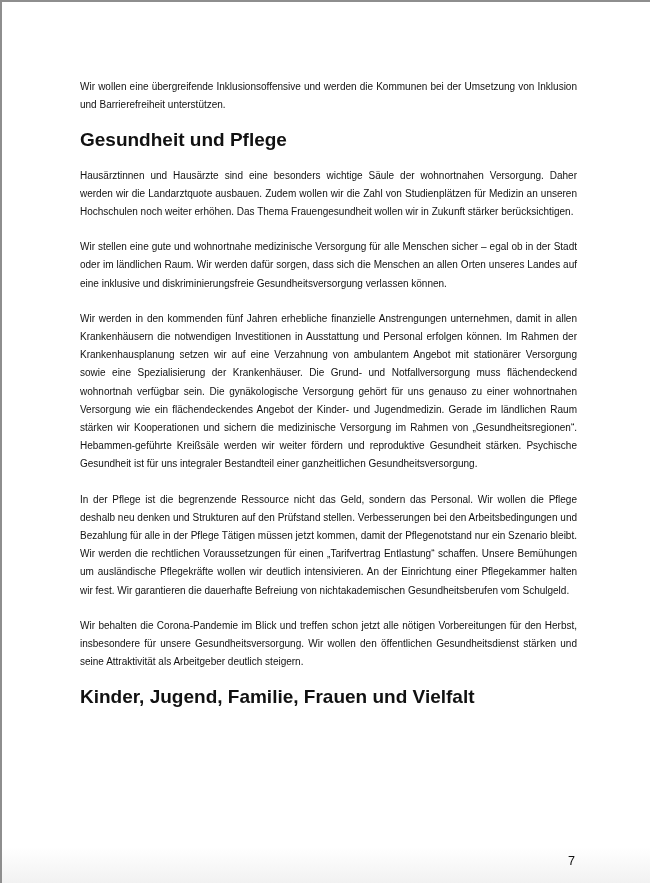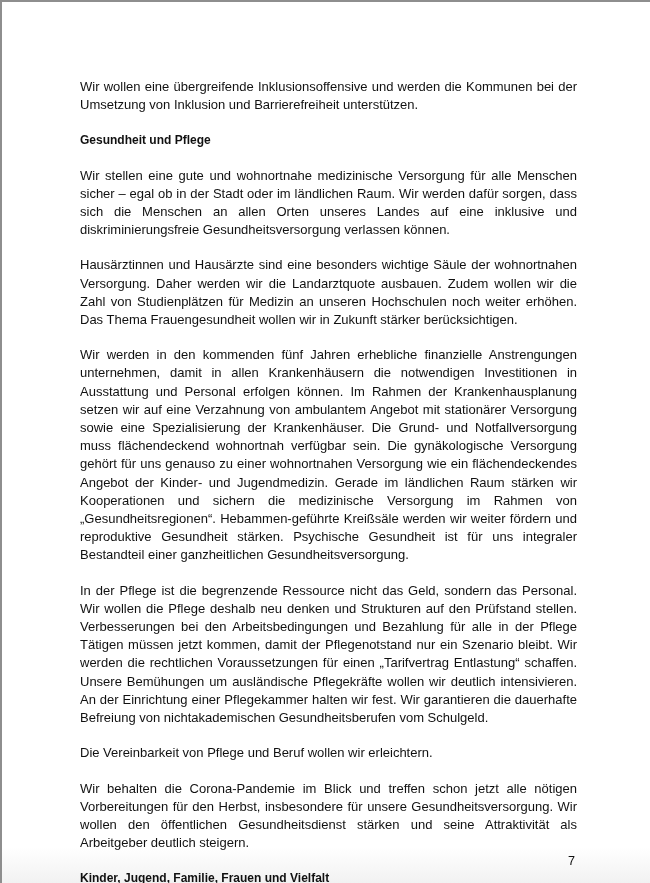--- a/index.html
+++ b/index.html
@@ -17,48 +17,47 @@
       border-left: 2px solid #8e8e8e;
       background: linear-gradient(to bottom, #ffffff 0px, #ffffff 845px, #f1f1f1 883px);
     }
     .content {
       position: absolute;
       left: 78px; top: 76px;
       width: 497px;
     }
     p {
       margin: 0 0 17px 0;
-      font-size: 13px;
+      font-size: 10px;
       line-height: 18.2px;
       text-align: justify;
       hyphens: none;
     }
     h2 {
       margin: 0 0 17px 0;
-      font-size: 12px;
+      font-size: 19px;
       line-height: 18.2px;
       font-weight: bold;
     }
     .page-number {
       position: absolute;
       left: 566px; top: 851px;
       font-size: 12.6px;
       line-height: 16px;
     }
   </style>
 </head>
 <body>
 
 <div class="page">
   <div class="content">
     <p>Wir wollen eine übergreifende Inklusionsoffensive und werden die Kommunen bei der Umsetzung von Inklusion und Barrierefreiheit unterstützen.</p>
     <h2>Gesundheit und Pflege</h2>
+    <p>Hausärztinnen und Hausärzte sind eine besonders wichtige Säule der wohnortnahen Versorgung. Daher werden wir die Landarztquote ausbauen. Zudem wollen wir die Zahl von Studienplätzen für Medizin an unseren Hochschulen noch weiter erhöhen. Das Thema Frauengesundheit wollen wir in Zukunft stärker berücksichtigen.</p>
     <p>Wir stellen eine gute und wohnortnahe medizinische Versorgung für alle Menschen sicher – egal ob in der Stadt oder im ländlichen Raum. Wir werden dafür sorgen, dass sich die Menschen an allen Orten unseres Landes auf eine inklusive und diskriminierungsfreie Gesundheitsversorgung verlassen können.</p>
-    <p>Hausärztinnen und Hausärzte sind eine besonders wichtige Säule der wohnortnahen Versorgung. Daher werden wir die Landarztquote ausbauen. Zudem wollen wir die Zahl von Studienplätzen für Medizin an unseren Hochschulen noch weiter erhöhen. Das Thema Frauengesundheit wollen wir in Zukunft stärker berücksichtigen.</p>
     <p>Wir werden in den kommenden fünf Jahren erhebliche finanzielle Anstrengungen unternehmen, damit in allen Krankenhäusern die notwendigen Investitionen in Ausstattung und Personal erfolgen können. Im Rahmen der Krankenhausplanung setzen wir auf eine Verzahnung von ambulantem Angebot mit stationärer Versorgung sowie eine Spezialisierung der Krankenhäuser. Die Grund- und Notfallversorgung muss flächendeckend wohnortnah verfügbar sein. Die gynäkologische Versorgung gehört für uns genauso zu einer wohnortnahen Versorgung wie ein flächendeckendes Angebot der Kinder- und Jugendmedizin. Gerade im ländlichen Raum stärken wir Kooperationen und sichern die medizinische Versorgung im Rahmen von „Gesundheitsregionen“. Hebammen-geführte Kreißsäle werden wir weiter fördern und reproduktive Gesundheit stärken. Psychische Gesundheit ist für uns integraler Bestandteil einer ganzheitlichen Gesundheitsversorgung.</p>
     <p>In der Pflege ist die begrenzende Ressource nicht das Geld, sondern das Personal. Wir wollen die Pflege deshalb neu denken und Strukturen auf den Prüfstand stellen. Verbesserungen bei den Arbeitsbedingungen und Bezahlung für alle in der Pflege Tätigen müssen jetzt kommen, damit der Pflegenotstand nur ein Szenario bleibt. Wir werden die rechtlichen Voraussetzungen für einen „Tarifvertrag Entlastung“ schaffen. Unsere Bemühungen um ausländische Pflegekräfte wollen wir deutlich intensivieren. An der Einrichtung einer Pflegekammer halten wir fest. Wir garantieren die dauerhafte Befreiung von nichtakademischen Gesundheitsberufen vom Schulgeld.</p>
-    <p>Die Vereinbarkeit von Pflege und Beruf wollen wir erleichtern.</p>
     <p>Wir behalten die Corona-Pandemie im Blick und treffen schon jetzt alle nötigen Vorbereitungen für den Herbst, insbesondere für unsere Gesundheitsversorgung. Wir wollen den öffentlichen Gesundheitsdienst stärken und seine Attraktivität als Arbeitgeber deutlich steigern.</p>
     <h2>Kinder, Jugend, Familie, Frauen und Vielfalt</h2>
 
   </div>
   <div class="page-number">7</div>
 </div>
 
 </body></html>

